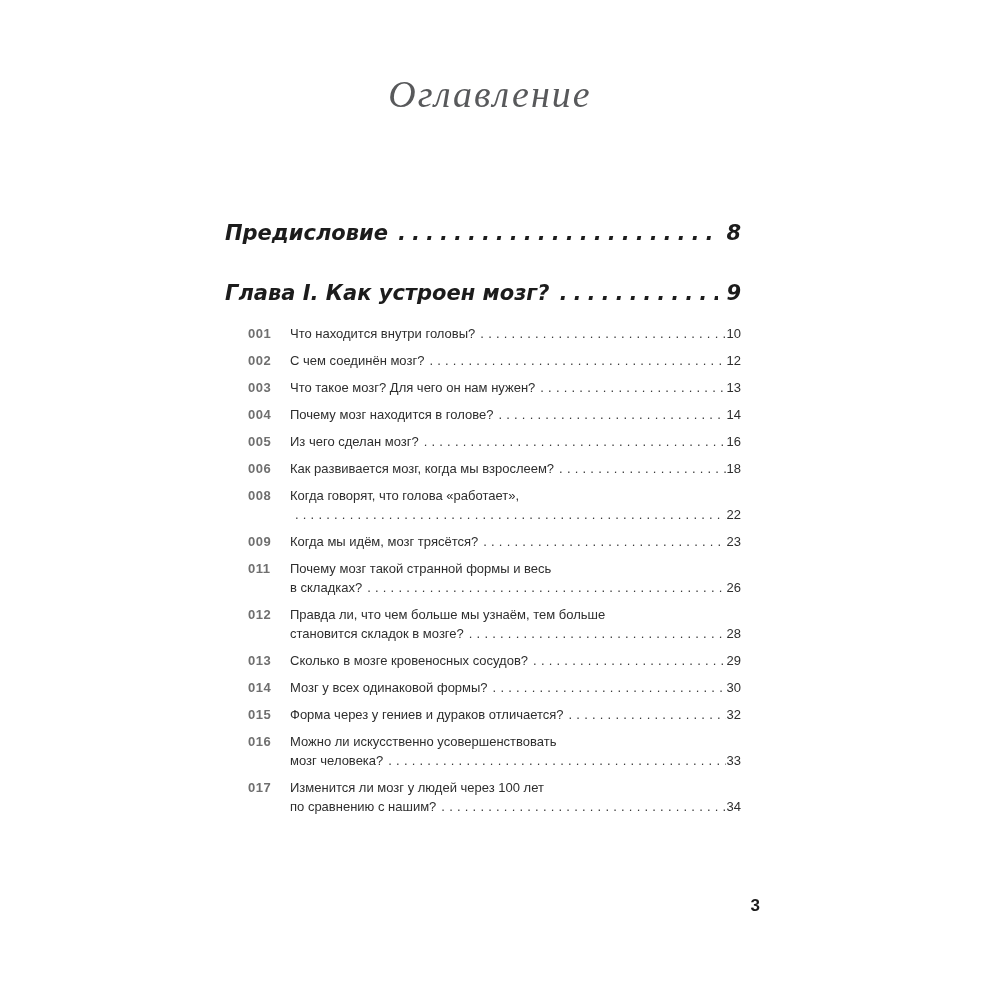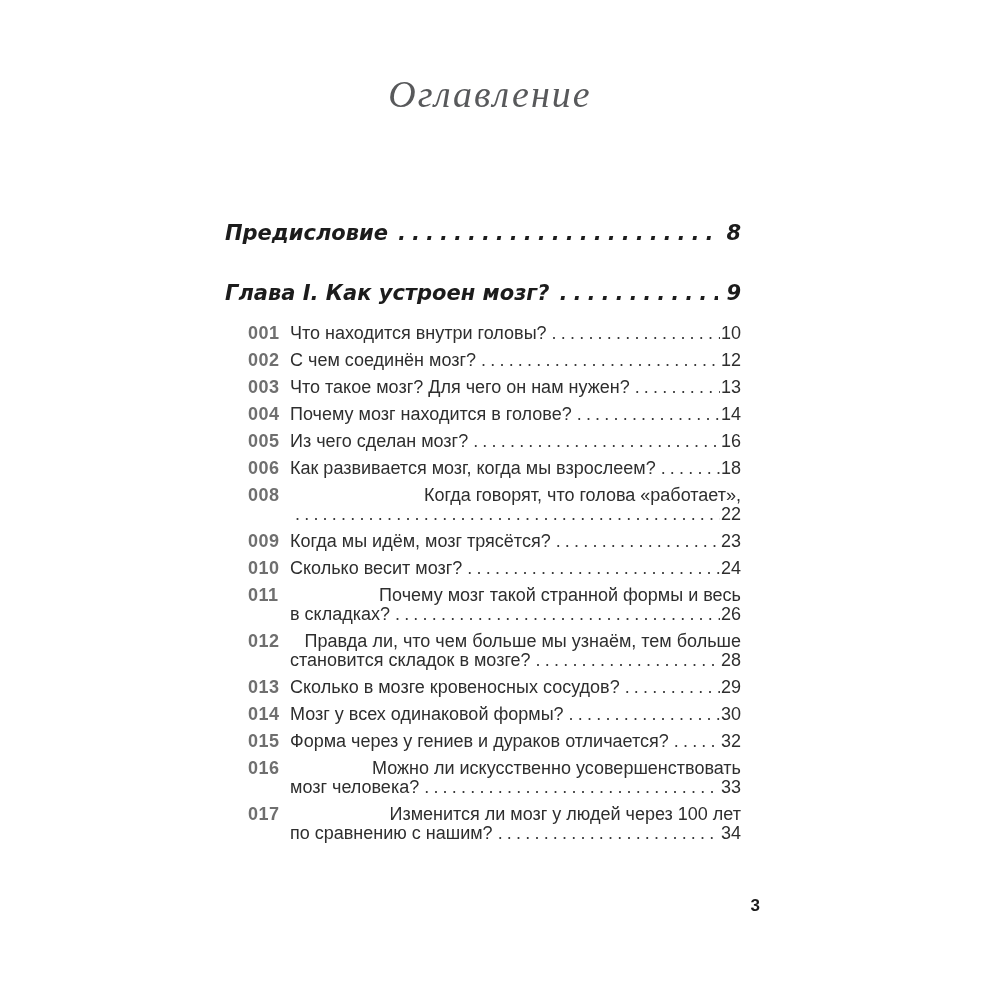--- a/index.html
+++ b/index.html
@@ -59,34 +59,34 @@
     letter-spacing: 6px;
     color: #1c1c1c;
   }
   .h-row .pg { flex: none; }
   .h-chapter { margin-top: 8px; margin-bottom: 18px; }
 
   .entries { padding-left: 23px; margin-top: 4px; }
 
   .entry {
     display: flex;
-    font-size: 18px;
+    font-size: 13px;
     line-height: 19px;
     margin-bottom: 8px;
     color: #2e2e2e;
   }
   .entry .num {
     flex: none;
     width: 42px;
     font-weight: 700;
     color: #6f6f6f;
     letter-spacing: 0.5px;
   }
   .entry .body { flex: 1; min-width: 0; }
-  .entry .line { white-space: nowrap; text-align: right; }
+  .entry .line { white-space: nowrap; }
   .entry .lastline { display: flex; align-items: baseline; }
   .entry .lastline .txt { flex: none; white-space: nowrap; }
   .entry .lastline .leader {
     flex: 1;
     overflow: hidden;
     white-space: nowrap;
     margin: 0 1px 0 5px;
   }
   .entry .lastline .leader::before {
     content: "........................................................................................................";
@@ -208,30 +208,20 @@
     <span class="num">009</span>
     <span class="body">
       <span class="lastline">
         <span class="txt">Когда мы идём, мозг трясётся?</span>
         <span class="leader"></span>
         <span class="pg">23</span>
       </span>
     </span>
   </div>
 
-  <div class="entry">
-    <span class="num">010</span>
-    <span class="body">
-      <span class="lastline">
-        <span class="txt">Сколько весит мозг?</span>
-        <span class="leader"></span>
-        <span class="pg">24</span>
-      </span>
-    </span>
-  </div>
 
   <div class="entry">
     <span class="num">011</span>
     <span class="body">
       <div class="line">Почему мозг такой странной формы и весь</div>
           <span class="lastline">
         <span class="txt">в складках?</span>
         <span class="leader"></span>
         <span class="pg">26</span>
       </span>

